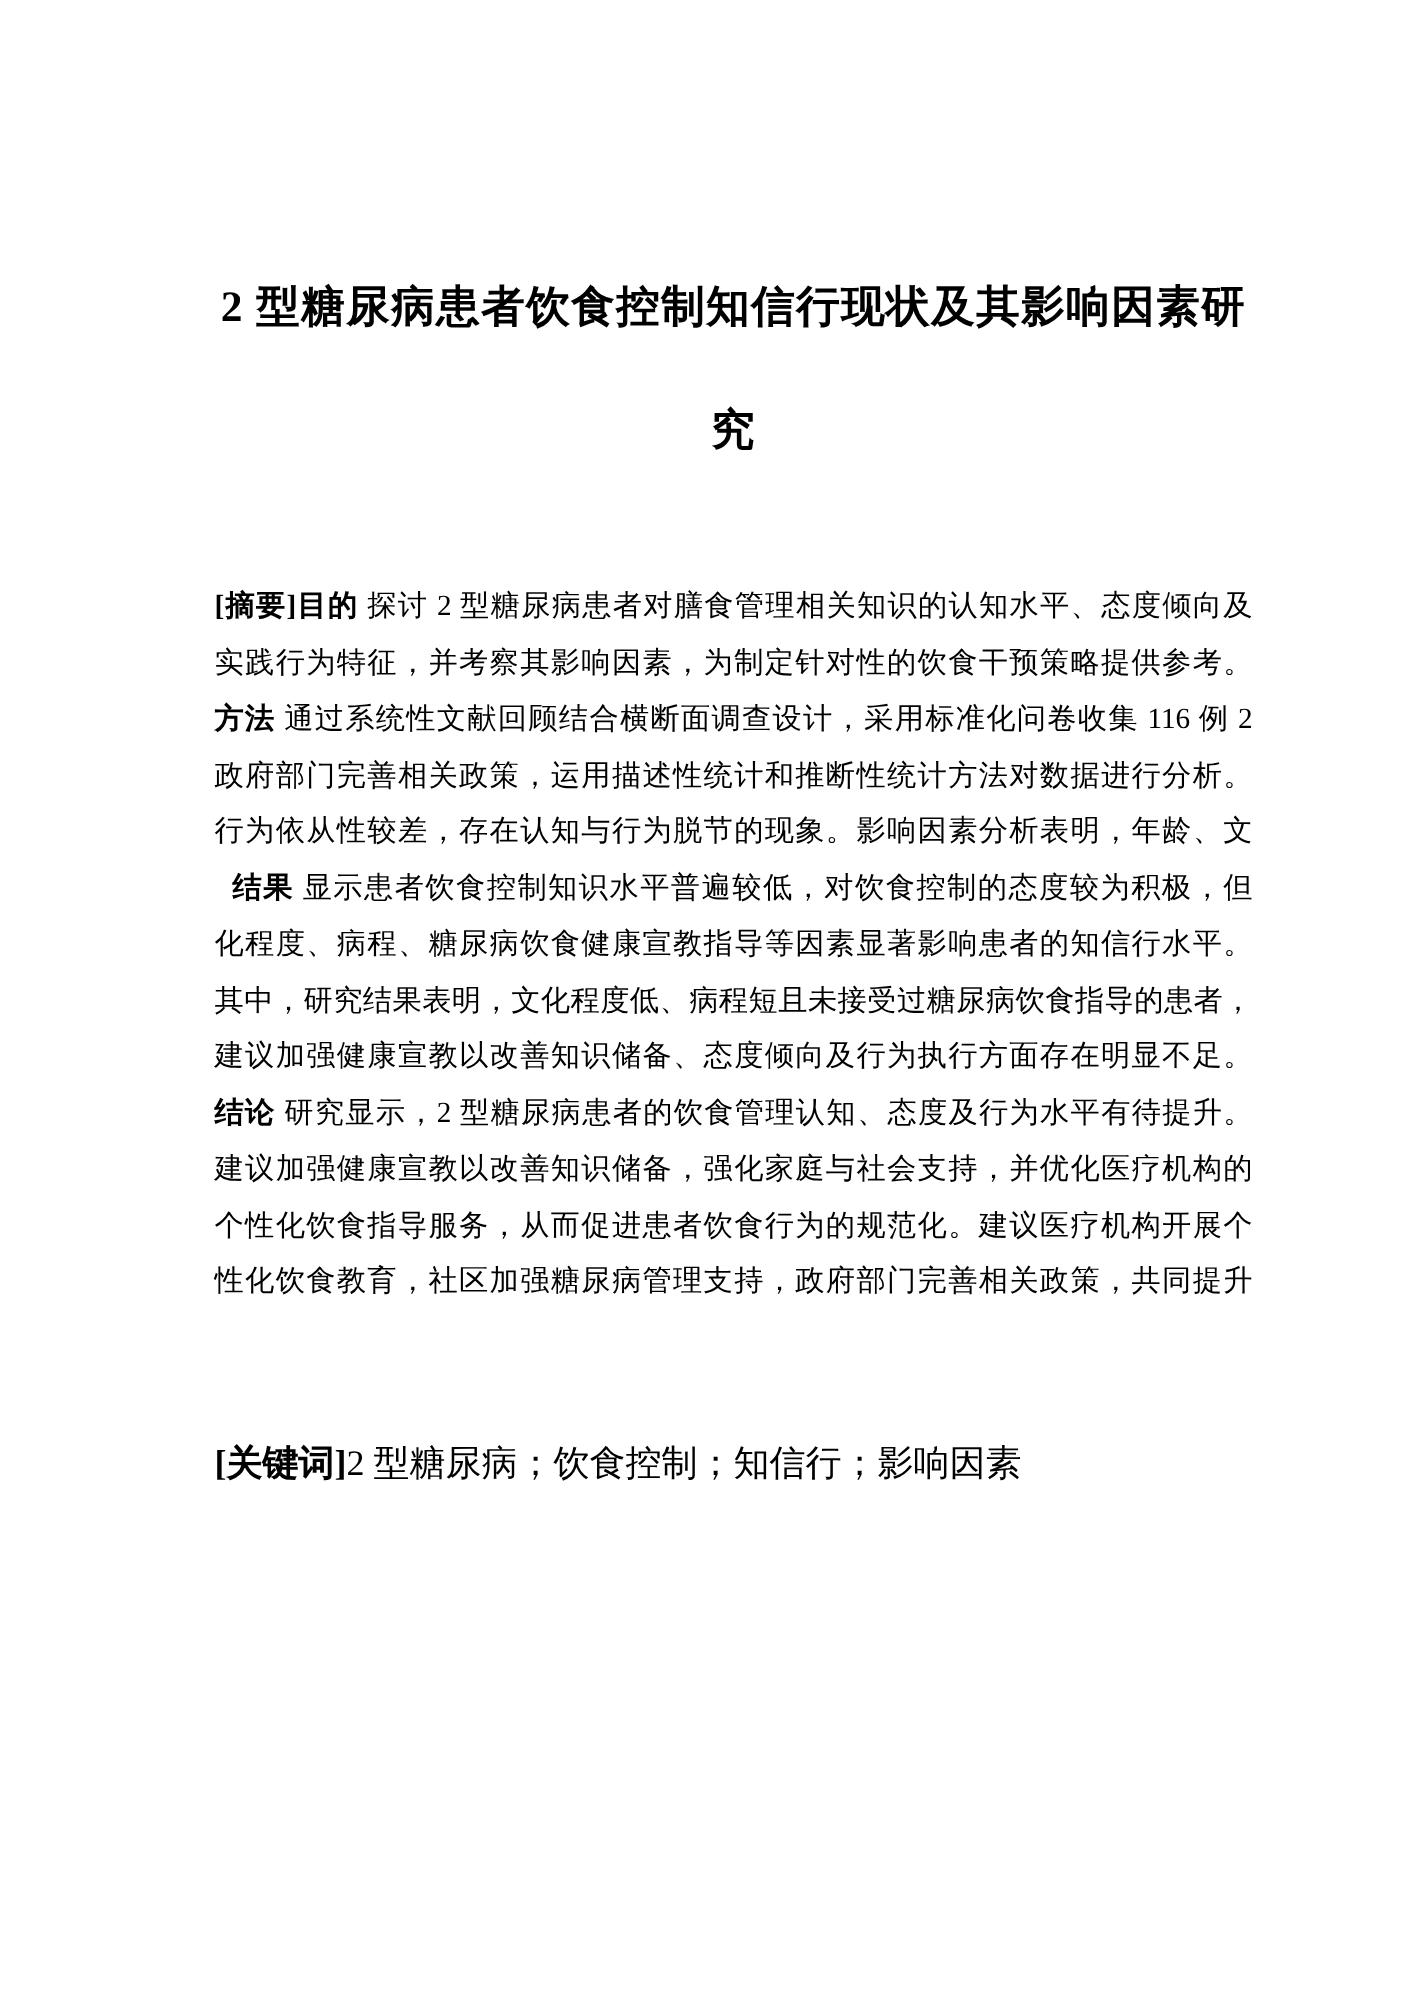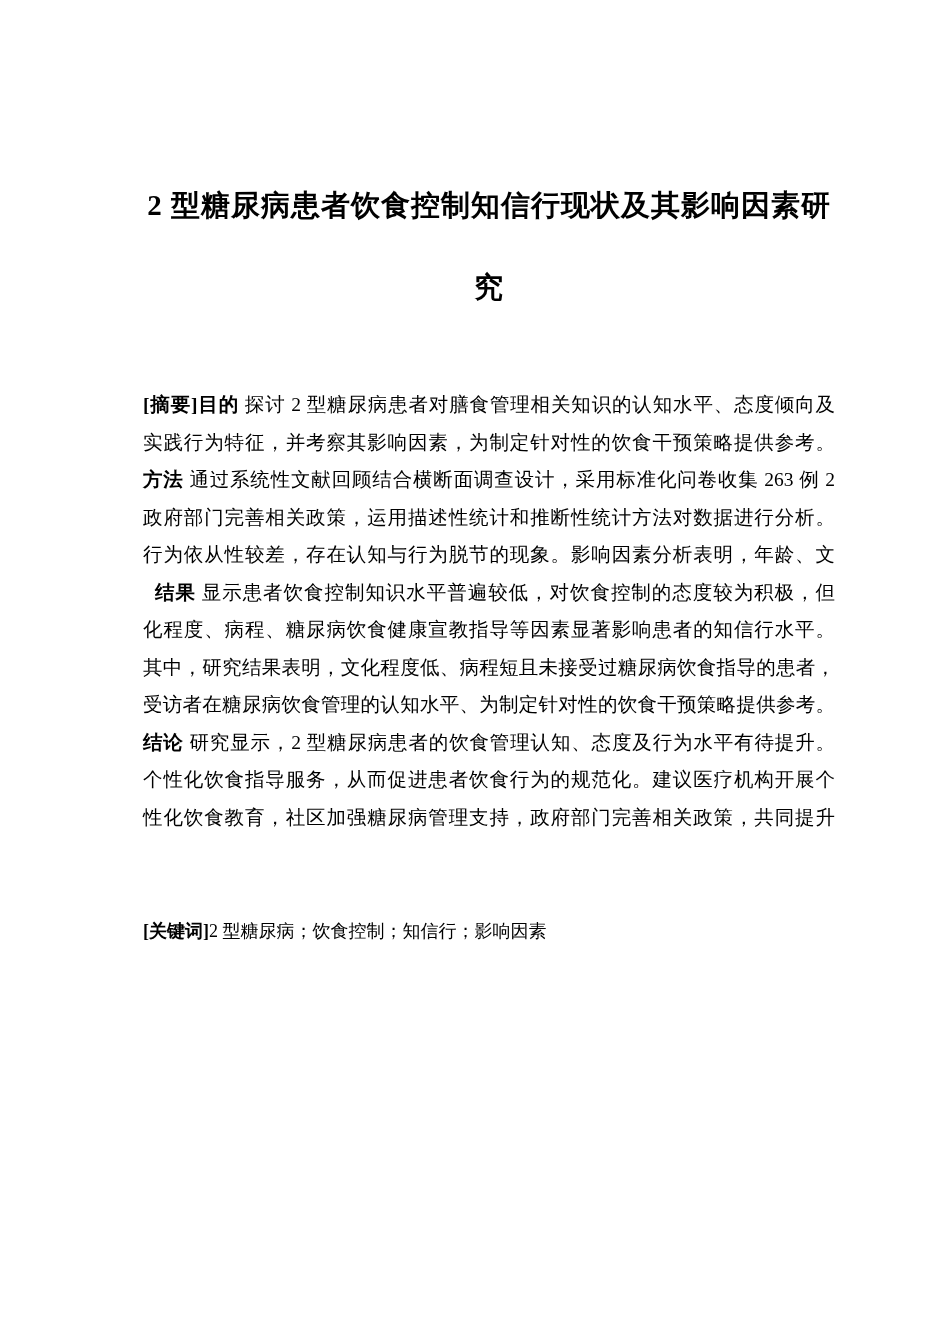--- a/index.html
+++ b/index.html
@@ -30,24 +30,24 @@
   .abstract-block {
     position: absolute;
     top: 386px;
     left: 143px;
     width: 692px;
     font-size: 19.5px;
     line-height: 37.5px;
   }
   .keywords-block {
     position: absolute;
-    top: 913px;
+    top: 958px;
     left: 143px;
     width: 692px;
-    font-size: 18px;
+    font-size: 24px;
     line-height: 37.5px;
   }
   .text-line {
     width: 100%;
   }
   .text-line.jl {
     text-align: justify;
     text-align-last: justify;
     text-justify: inter-character;
   }
@@ -68,28 +68,29 @@
 <div class="page" style="background: rgb(255, 255, 255); color: rgb(0, 0, 0);">
 
   <div class="title-block">
       <div class="text-line">2 型糖尿病患者饮食控制知信行现状及其影响因素研</div>
       <div class="text-line">究</div>
     </div>
 
   <div class="abstract-block">
       <div class="text-line jl"><span class="run bold">[摘要]目的 </span><span class="run">探讨 2 型糖尿病患者对膳食管理相关知识的认知水平、态度倾向及</span></div>
       <div class="text-line jl"><span class="run">实践行为特征，并考察其影响因素，为制定针对性的饮食干预策略提供参考。</span></div>
-      <div class="text-line jl"><span class="run bold">方法 </span><span class="run">通过系统性文献回顾结合横断面调查设计，采用标准化问卷收集 263 例 2</span></div>
+      <div class="text-line jl"><span class="run bold">方法 </span><span class="run">通过系统性文献回顾结合横断面调查设计，采用标准化问卷收集 116 例 2</span></div>
       <div class="text-line jl"><span class="run">政府部门完善相关政策，运用描述性统计和推断性统计方法对数据进行分析。</span></div>
       <div class="text-line jl"><span class="run">行为依从性较差，存在认知与行为脱节的现象。影响因素分析表明，年龄、文</span></div>
       <div class="text-line jl indent"><span class="run bold">结果 </span><span class="run">显示患者饮食控制知识水平普遍较低，对饮食控制的态度较为积极，但</span></div>
       <div class="text-line jl"><span class="run">化程度、病程、糖尿病饮食健康宣教指导等因素显著影响患者的知信行水平。</span></div>
       <div class="text-line jl"><span class="run">其中，研究结果表明，文化程度低、病程短且未接受过糖尿病饮食指导的患者，</span></div>
-      <div class="text-line jl"><span class="run">受访者在糖尿病饮食管理的认知水平、为制定针对性的饮食干预策略提供参考。</span></div>
+      <div class="text-line jl"><span class="run">建议加强健康宣教以改善知识储备、态度倾向及行为执行方面存在明显不足。</span></div>
       <div class="text-line jl"><span class="run bold">结论 </span><span class="run">研究显示，2 型糖尿病患者的饮食管理认知、态度及行为水平有待提升。</span></div>
+      <div class="text-line jl"><span class="run">建议加强健康宣教以改善知识储备，强化家庭与社会支持，并优化医疗机构的</span></div>
       <div class="text-line jl"><span class="run">个性化饮食指导服务，从而促进患者饮食行为的规范化。建议医疗机构开展个</span></div>
       <div class="text-line jl"><span class="run">性化饮食教育，社区加强糖尿病管理支持，政府部门完善相关政策，共同提升</span></div>
     </div>
 
   <div class="keywords-block">
       <div class="text-line"><span class="run bold">[关键词]</span><span class="run">2 型糖尿病；饮食控制；知信行；影响因素</span></div>
     </div>
 
 </div>
 

